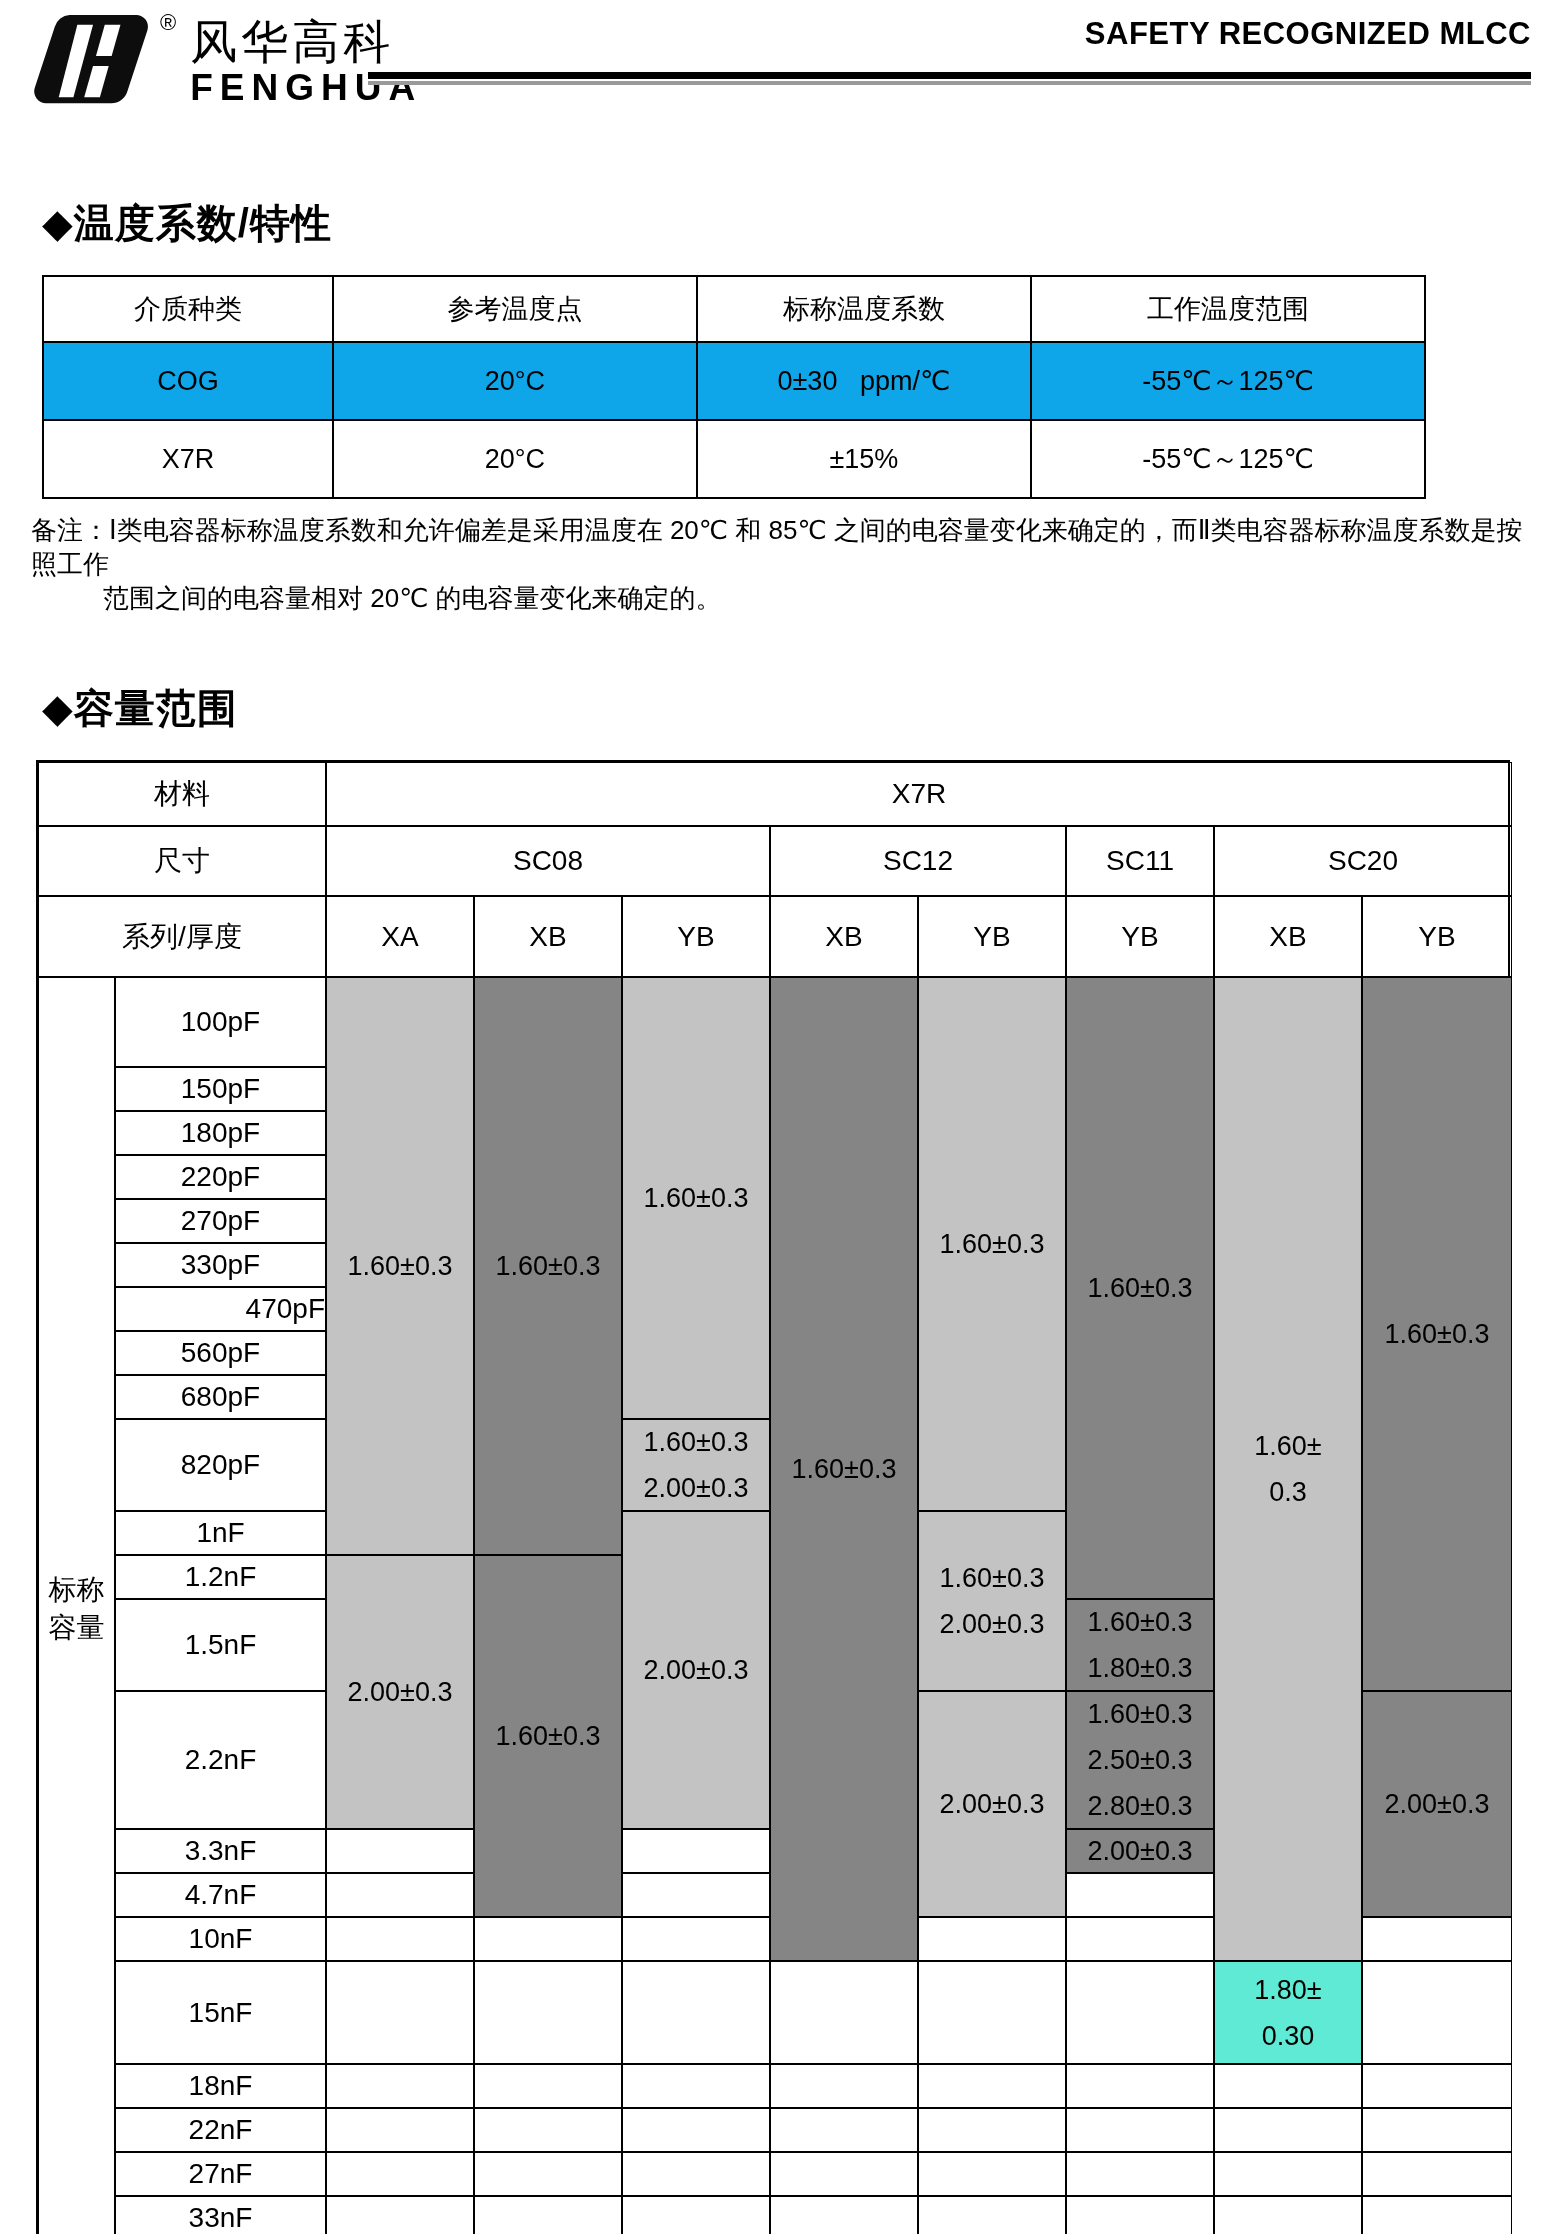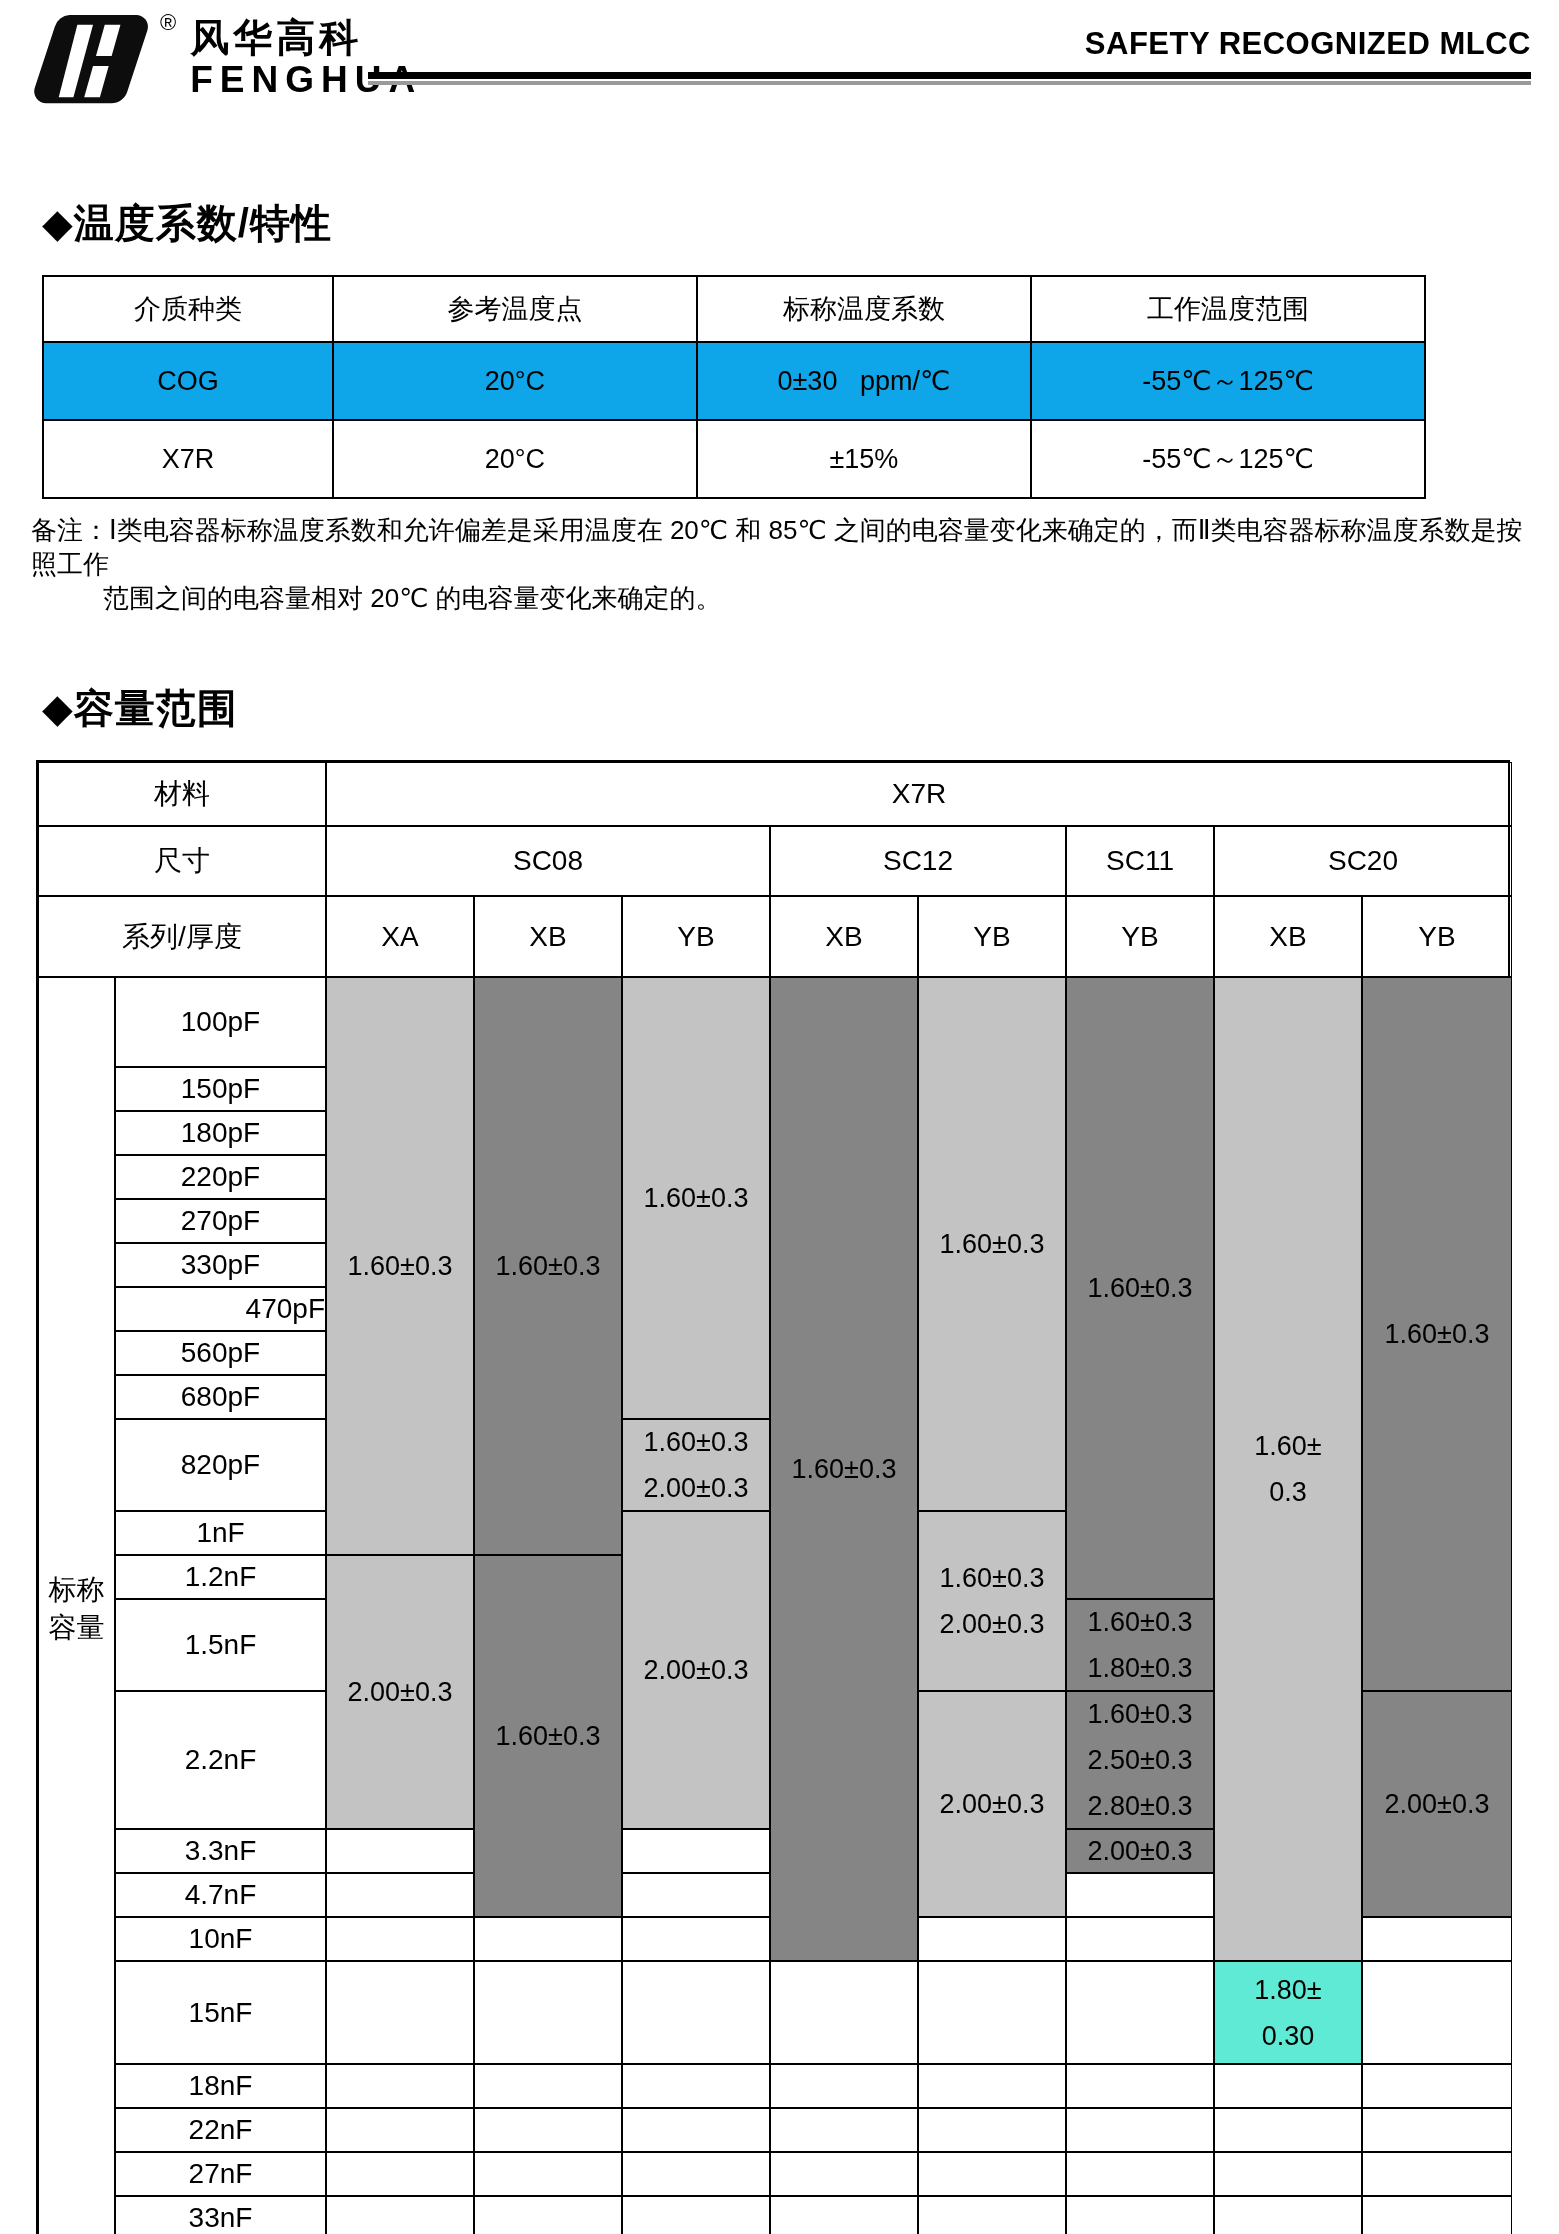--- a/index.html
+++ b/index.html
@@ -7,23 +7,23 @@
     width:1559px;height:2234px;position:relative;background:#fff;color:#000;
     font-family:"Liberation Sans","DejaVu Sans",sans-serif;
   }
   .pre{white-space:pre-wrap;}
   
   .hdr{position:relative;height:130px;}
   .logo-wrap{position:absolute;left:30px;top:12px;display:flex;align-items:flex-start;}
   .logo-mark{width:128px;height:98px;}
   .reg{font-size:22px;margin-left:2px;margin-top:-2px;}
   .logo-text{margin-left:14px;margin-top:6px;line-height:1;}
-  .logo-cn{font-size:39px;font-weight:bold;letter-spacing:4px;}
+  .logo-cn{font-size:47px;font-weight:normal;letter-spacing:4px;}
   .logo-en{font-size:37px;font-weight:600;letter-spacing:7px;margin-top:4px;}
-  .hdr-title{position:absolute;right:28px;top:26px;font-size:31px;font-weight:bold;letter-spacing:.5px;}
+  .hdr-title{position:absolute;right:28px;top:16px;font-size:31px;font-weight:bold;letter-spacing:.5px;}
   .rule{position:absolute;left:368px;right:28px;top:72px;}
   .rule .b1{height:7px;background:#000;}
   .rule .b2{height:2px;background:#fff;}
   .rule .b3{height:4px;background:#9a9a9a;}
   
   .sec-title{font-size:40px;font-weight:bold;margin:0;padding:0 0 0 42px;letter-spacing:1px;}
   #sec1-title{margin-top:66px;}
   #sec2-title{margin-top:66px;}
   
   .t1{border-collapse:collapse;margin:24px 0 0 42px;width:1384px;table-layout:fixed;}

